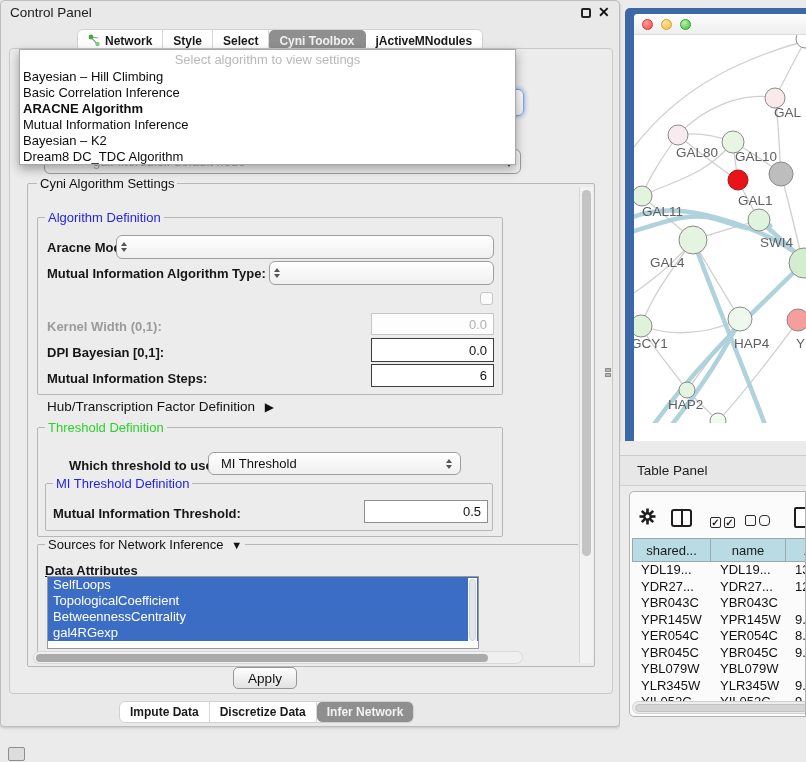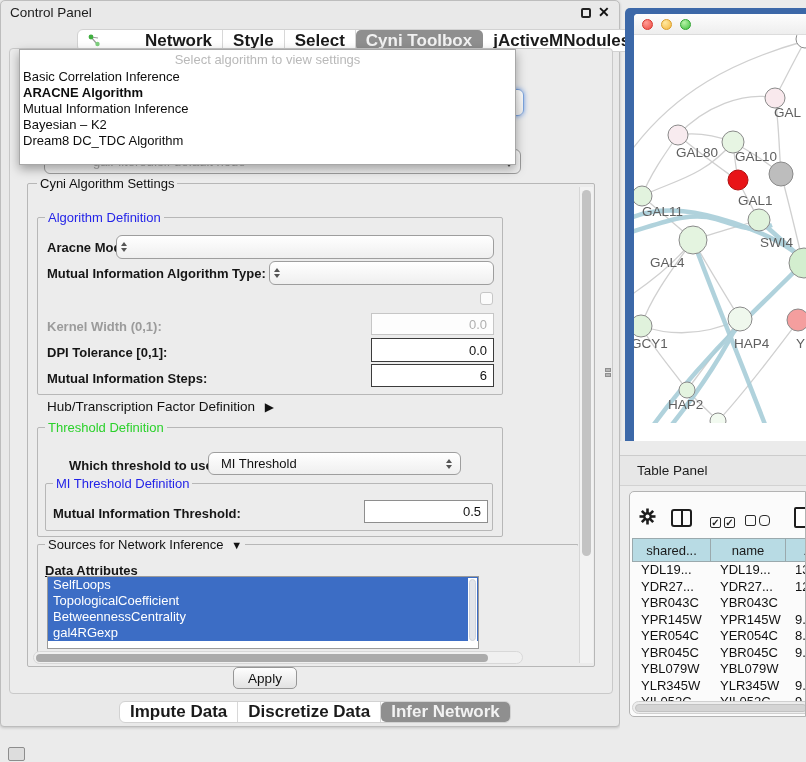--- a/index.html
+++ b/index.html
@@ -11,22 +11,22 @@
   #cp-window { left:0; top:8; width:620px; height:727px; background:#e9e9e9;
                border:1px solid #bdbdbd; border-radius:5px 5px 4px 4px;
                box-shadow:0 1px 3px rgba(0,0,0,.18); }
   #cp-title { left:9px; top:4px; font-size:13.5px; color:#1c1c1c; }
   #cp-float { left:580px; top:7px; width:10px; height:10px; border:2px solid #222; border-radius:2px; }
   #cp-close { left:597px; top:3px; font-size:14px; font-weight:bold; color:#111; }
 
   
   .tabstrip { background:#ffffff; border:1px solid #d2d2d2; border-radius:6px;
               display:flex; align-items:stretch; }
-  .tab { display:flex; align-items:center; padding:0 10px; font-size:17px; font-weight:bold;
-         color:#1a1a1a; border-right:1px solid #d8d8d8; white-space:nowrap;gap:40px; }
+  .tab { display:flex; align-items:center; padding:0 10px; font-size:12px; font-weight:bold;
+         color:#1a1a1a; border-right:1px solid #d8d8d8; white-space:nowrap; }
   .tab:last-child { border-right:none; }
   .tab.sel { background:#8f8f8f; color:#f2f2f2; border-radius:5px; border-right-color:transparent; }
   #top-tabs { left:76px; top:28px; height:23px; }
   #bottom-tabs { left:118px; top:700px; height:22px; }
 
   
   #cp-inner { left:8px; top:47px; width:604px; height:646px; background:#ececec;
               border:1px solid #c9c9c9; border-radius:4px; }
 
   
@@ -172,20 +172,21 @@
   <div class="abs combo" id="gal-combo">
     <span class="val">galFiltered.sif default node</span>
     <span class="spinner">
         <i class="up"></i>
         <i class="dn"></i>
       </span>
   </div>
 
   <div class="abs" id="algo-popup">
     <div class="ph">Select algorithm to view settings</div>
+    <div class="popup-item">Bayesian – Hill Climbing</div>
     <div class="popup-item">Basic Correlation Inference</div>
     <div class="popup-item sel-bold">ARACNE Algorithm</div>
     <div class="popup-item">Mutual Information Inference</div>
     <div class="popup-item">Bayesian – K2</div>
     <div class="popup-item">Dream8 DC_TDC Algorithm</div>
   </div>
 
   <div class="abs groupbox" id="settings-group"></div>
   <div class="abs grouplabel gl-black" style="left:36px; top:175px;">Cyni Algorithm Settings</div>
 
@@ -212,21 +213,21 @@
           <i class="up"></i>
           <i class="dn"></i>
         </span>
     </div>
 
     <div class="abs" style="left:452px; top:101px; width:13px; height:13px; border:1px solid #c6c6c6; border-radius:3px; background:#fbfbfb;"></div>
 
     <div class="abs fieldlabel dis" style="left:19px; top:128px;">Kernel Width (0,1):</div>
     <div class="abs tfield dis" style="left:343px; top:122px; width:123px; height:22px;">0.0</div>
 
-    <div class="abs fieldlabel" style="left:19px; top:154px;">DPI Tolerance [0,1]:</div>
+    <div class="abs fieldlabel" style="left:19px; top:154px;">DPI Bayesian [0,1]:</div>
     <div class="abs tfield" style="left:343px; top:147px; width:123px; height:24px;">0.0</div>
 
     <div class="abs fieldlabel" style="left:19px; top:180px;">Mutual Information Steps:</div>
     <div class="abs tfield" style="left:343px; top:173px; width:123px; height:23px;">6</div>
 
     <div class="abs" style="left:19px; top:208px; font-size:13.5px; color:#111;">
       <span>Hub/Transcription Factor Definition</span>
       <span style="font-size:12px; margin-left:6px;">▶</span>
     </div>
 

